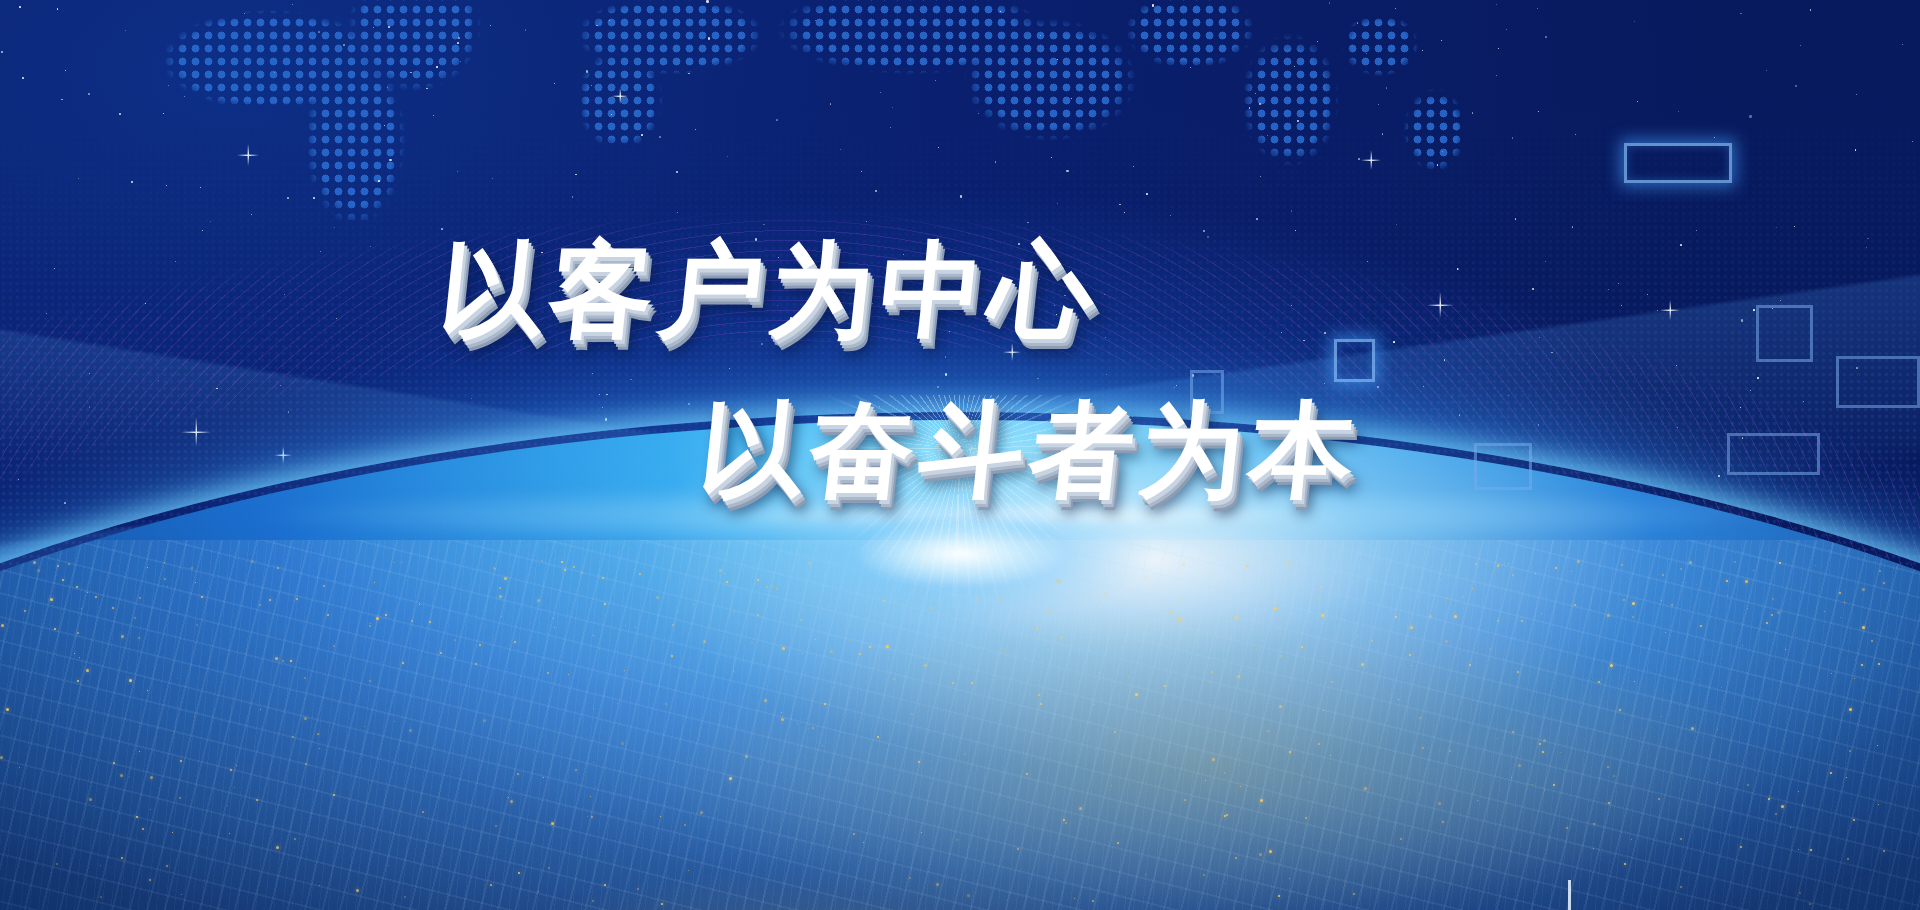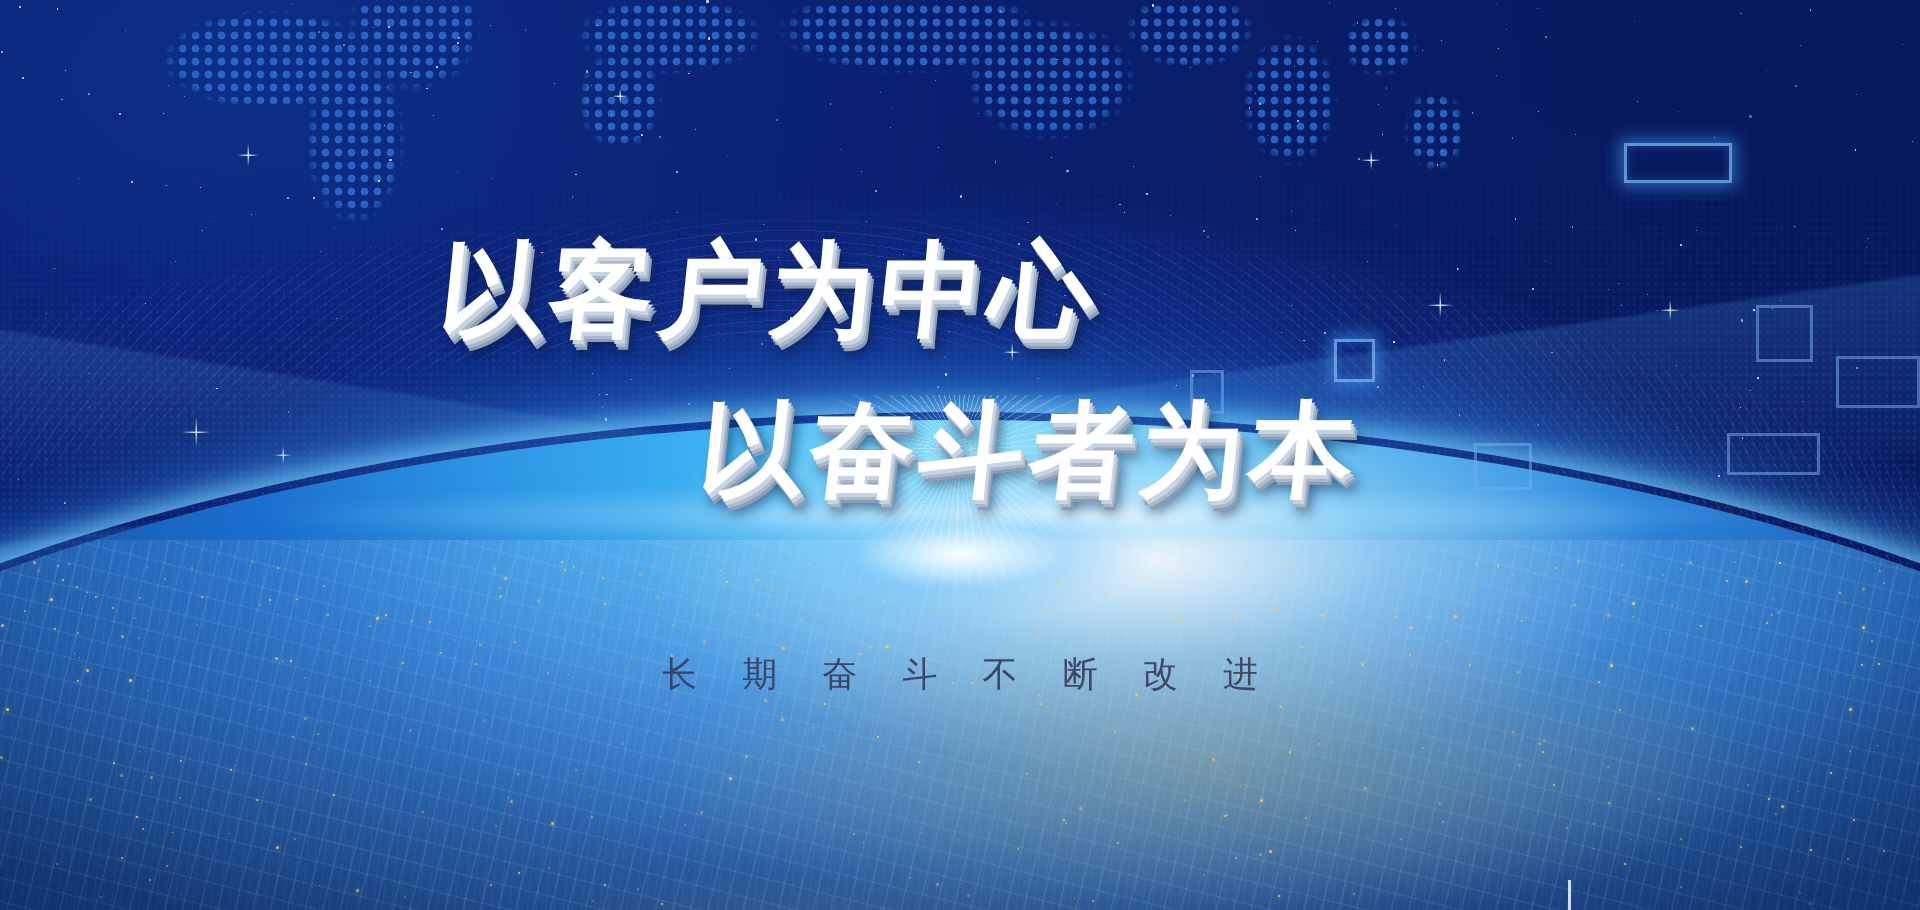--- a/index.html
+++ b/index.html
@@ -1009,17 +1009,16 @@
       <div class="decor glow" style="left: 1334px; top: 339px; width: 35px; height: 37px;"></div>
       <div class="decor" style="left: 1474px; top: 443px; width: 52px; height: 41px;"></div>
       <div class="decor" style="left: 1727px; top: 433px; width: 87px; height: 36px;"></div>
       <div class="decor" style="left: 1836px; top: 356px; width: 78px; height: 46px;"></div>
       <div class="decor" style="left: 1190px; top: 370px; width: 28px; height: 38px;"></div>
     </div>
 
   <div id="titleblock">
     <div class="tline" id="title-1">以客户为中心</div>
     <div class="tline" id="title-2">以奋斗者为本</div>
-    <div id="subtitle">长 期 奋 斗    不 断 改 进</div>
   </div>
 
   <div id="tick"></div>
 </div>
 
 </body></html>

